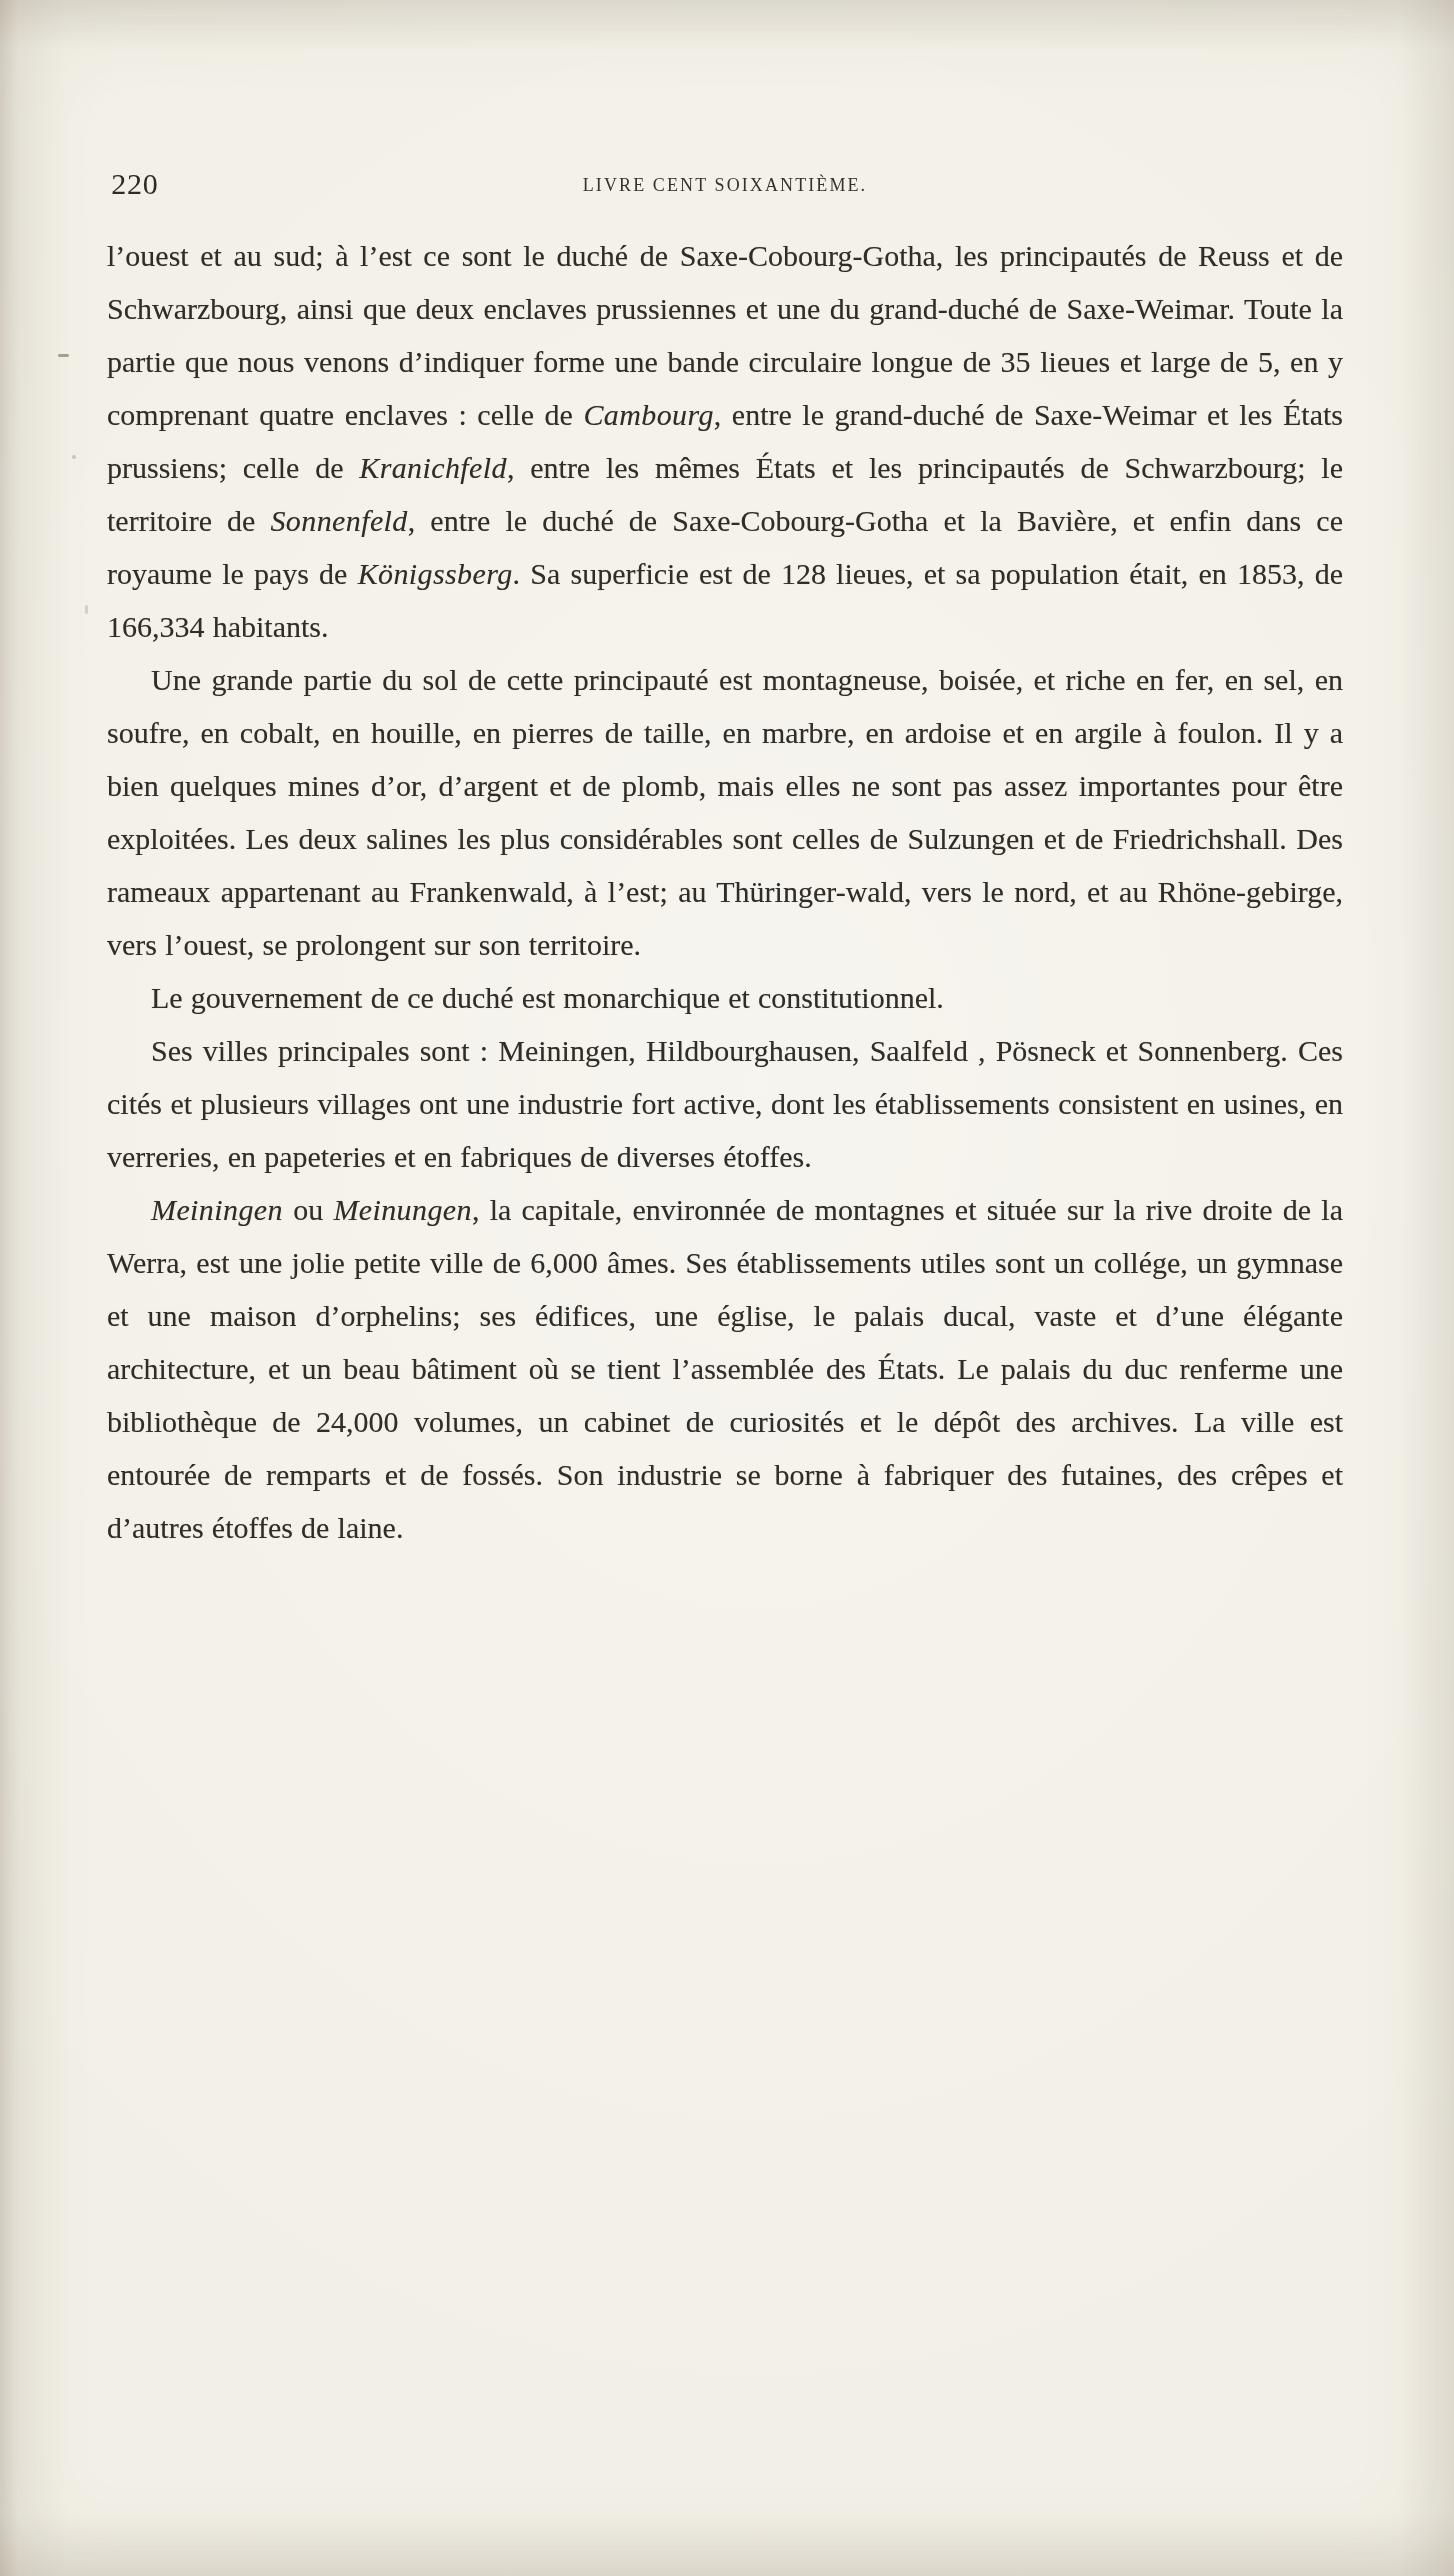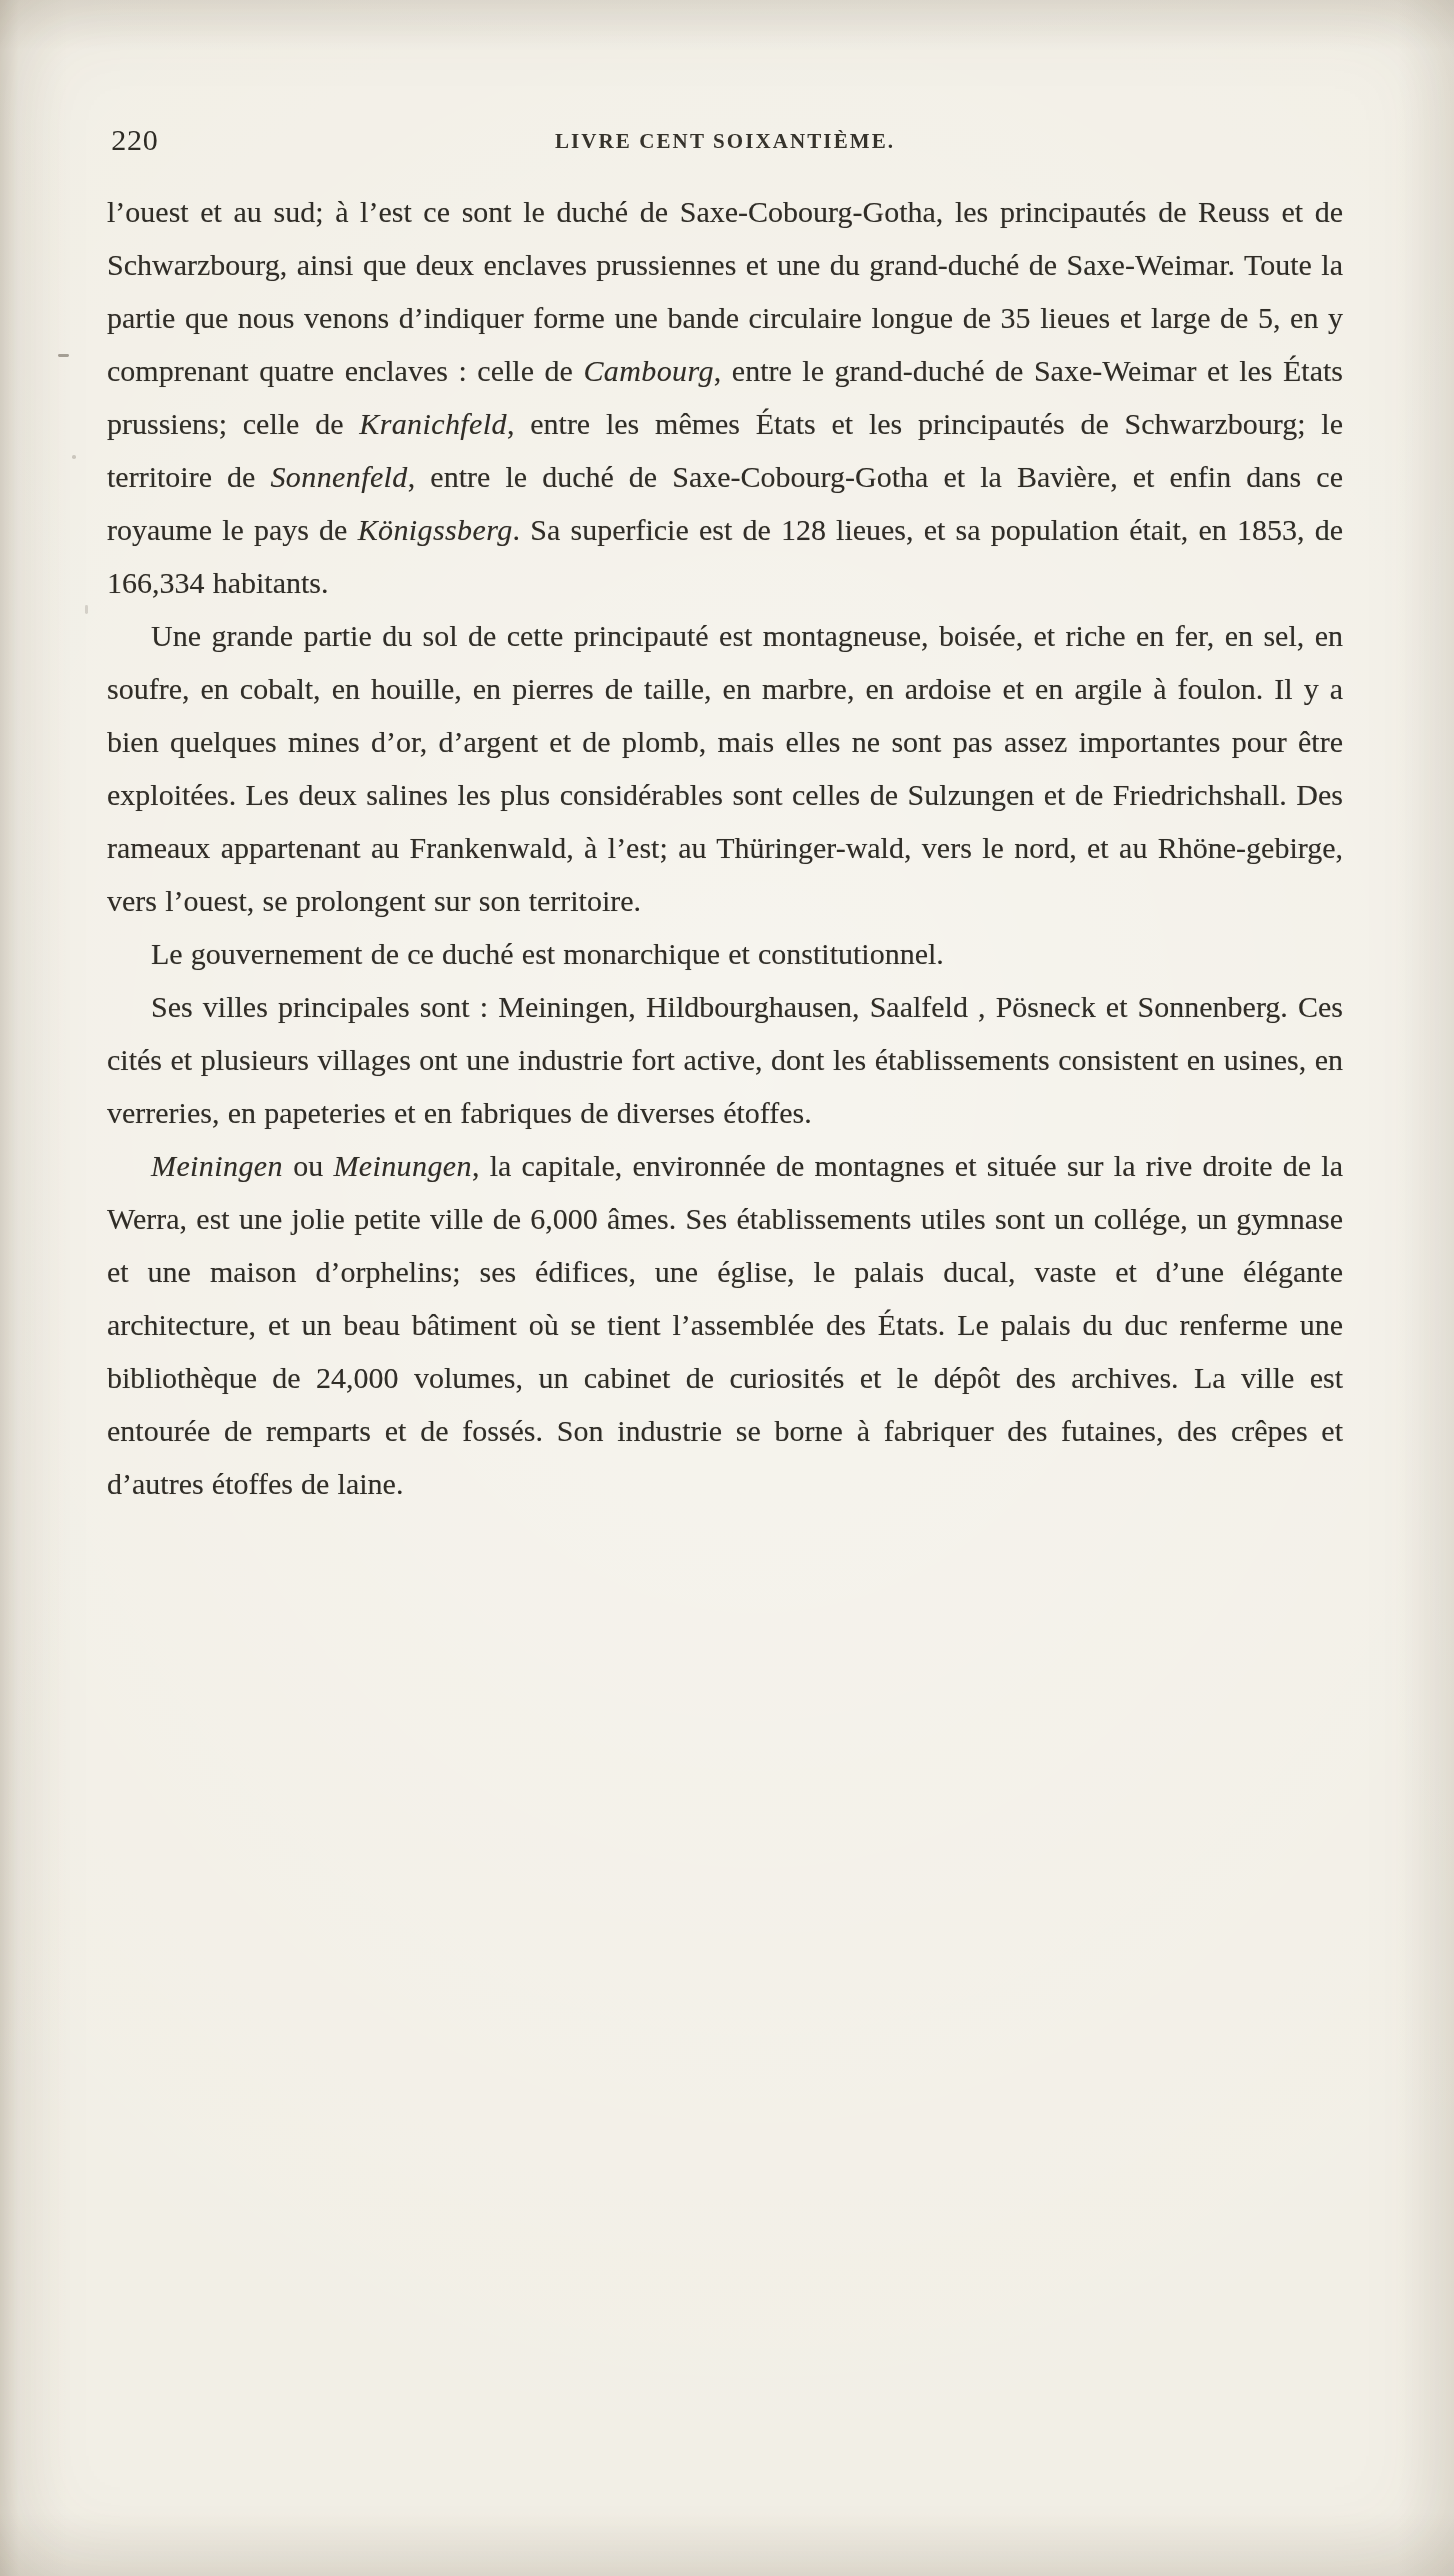--- a/index.html
+++ b/index.html
@@ -26,41 +26,41 @@
       linear-gradient(180deg, rgba(110,95,70,0.13) 0px, rgba(110,95,70,0) 50px),
       linear-gradient(270deg, rgba(110,95,70,0.10) 0px, rgba(110,95,70,0) 57px),
       linear-gradient(0deg, rgba(110,95,70,0.12) 0px, rgba(110,95,70,0) 64px),
       #f2efe6;
     box-shadow: inset 0 0 100px rgba(95,82,58,0.10);
   }
   .page-header {
     position: relative;
     height: 36px;
     margin-bottom: 27px;
+    margin-top: 44px;
   }
   .page-number {
     position: absolute;
     left: 4.3px;
     top: 0;
     font-size: 30px;
     line-height: 36px;
     letter-spacing: 0.7px;
     color: #2e2b25;
   }
   .running-title {
     position: absolute;
     left: 50%;
     top: 4.3px;
     transform: translateX(-50%);
-    font-size: 21px;
+    font-size: 18px;
     line-height: 31px;
     letter-spacing: 2.1px;
     white-space: nowrap;
     color: #36332c;
-    font-weight: bold;
   }
   .page-body {
     position: relative;
   }
   .page-body p {
     margin: 0;
     font-size: 30px;
     line-height: 53px;
     text-align: justify;
     color: #302d27;

